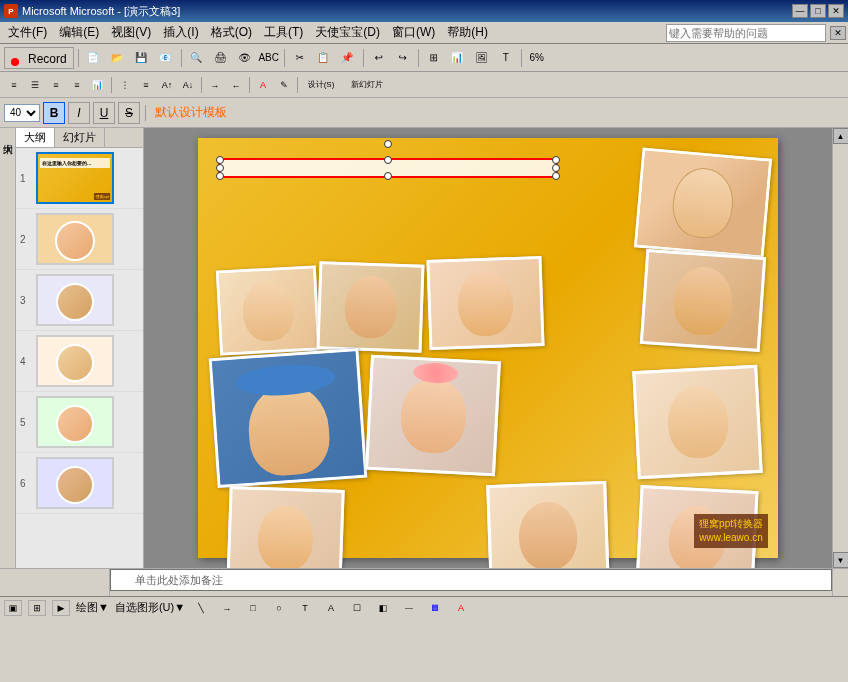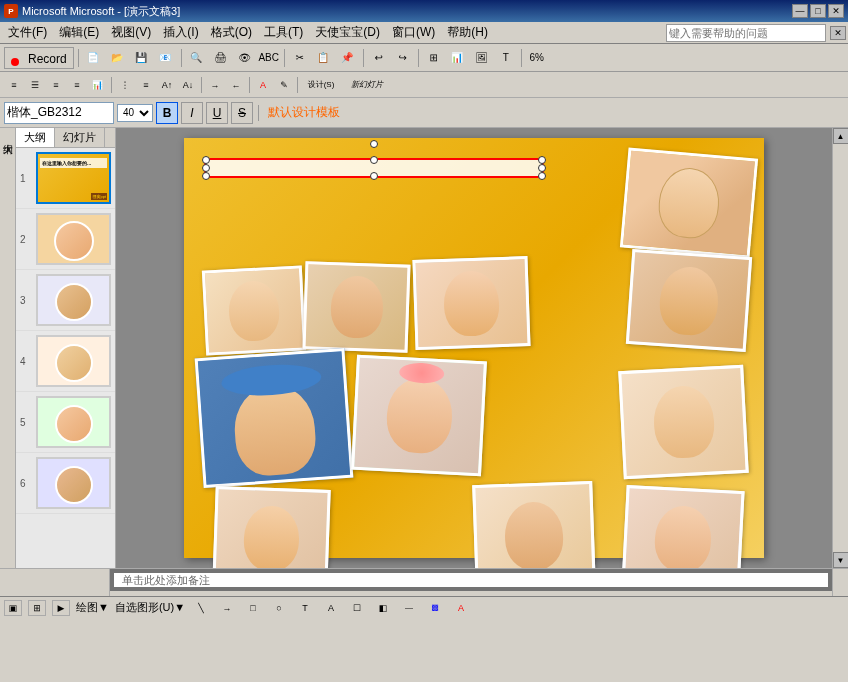--- a/index.html
+++ b/index.html
@@ -58,21 +58,21 @@
 
     
     .left-panel {
       width: 16px; background: #d4d0c8; border-right: 1px solid #aaa;
       display: flex; flex-direction: column; align-items: center; padding-top: 4px;
     }
     .panel-tab { font-size: 10px; writing-mode: vertical-rl; padding: 4px 2px; cursor: pointer; }
 
     
     .slide-panel {
-      width: 100px; background: #e8e8e8; border-right: 1px solid #aaa;
+      width: 128px; background: #e8e8e8; border-right: 1px solid #aaa;
       display: flex; flex-direction: column;
     }
     .slide-list { overflow-y: auto; flex: 1; }
     .slide-item {
       display: flex; align-items: center; padding: 4px 4px; gap: 4px;
       cursor: pointer; border-bottom: 1px solid #ddd;
     }
     .slide-num { font-size: 10px; color: #555; min-width: 12px; }
     .slide-thumb {
       width: 78px; height: 52px; background: #f0c040; border: 2px solid #ccc;
@@ -114,22 +114,22 @@
       position: absolute; bottom: 10px; right: 10px;
       background: rgba(100,40,10,0.8); color: #ffcc00;
       font-size: 10px; padding: 3px 5px; text-align: center; line-height: 1.4;
     }
 
     
     .right-scroll { width: 16px; background: #d4d0c8; display: flex; flex-direction: column; align-items: center; border-left: 1px solid #aaa; }
     .scroll-arrow { width: 16px; height: 16px; background: #c0c0c0; border: 1px solid #808080; display: flex; align-items: center; justify-content: center; font-size: 8px; cursor: pointer; }
     .scroll-track { flex: 1; width: 14px; background: #d4d0c8; }
     .note-area {
-      background: white; border: 4px solid #737373;
-      display: flex; align-items: center; padding: 2px 8px;
+      background: white; border: 1px solid #737373;
+      display: flex; align-items: center; padding: 2px 24px;
       font-size: 11px; height: 22px; color: #666;
       flex: 1;
     }
 
     
     .status-bar {
       background: #d4d0c8; border-top: 1px solid #808080;
       display: flex; align-items: center; padding: 2px 4px;
       font-size: 11px; height: 22px; gap: 4px;
     }
@@ -229,25 +229,24 @@
   <div class="t2btn">A↑</div>
   <div class="t2btn">A↓</div>
   <div class="t2sep"></div>
   <div class="t2btn">→</div>
   <div class="t2btn">←</div>
   <div class="t2sep"></div>
   <div class="t2btn" style="color:red;">A</div>
   <div class="t2btn">✎</div>
   <div class="t2sep"></div>
   <div class="t2btn" style="font-size:8px; width:40px;">设计(S)</div>
-  <div class="t2btn" style="font-size:8px; width:50px;font-style:italic;">新幻灯片</div>
+  <div class="t2btn" style="font-size:8px; width:50px;">新幻灯片</div>
 </div>
 
 <div class="format-bar">
-  <input class="font-name" type="text" value="楷体_GB2312" style="">
   <select class="combo" style="width:36px;">
     <option>40</option><option>28</option><option>36</option><option>48</option>
   </select>
   <div class="format-btn active">
       <b>B</b>
     </div>
   <div class="format-btn">
       <i>I</i>
     </div>
   <div class="format-btn">
@@ -393,20 +392,24 @@
         <div style="width:100%;height:100%;background:linear-gradient(135deg,#f5e0c8,#e8c898);display:flex;align-items:center;justify-content:center;">
           <div style="width:58px;height:68px;border-radius:50% 50% 45% 45%;background:linear-gradient(180deg,#f0c8a0,#e0a870);"></div>
         </div>
       </div>
       <div class="photo" style="width:118px;height:102px;top:350px;right:22px;transform:rotate(3deg);background:#e8e8f0;">
         <div style="width:100%;height:100%;background:linear-gradient(135deg,#f0d8c8,#e0c0a0);display:flex;align-items:center;justify-content:center;">
           <div style="width:56px;height:66px;border-radius:50% 50% 45% 45%;background:linear-gradient(180deg,#f5d0b0,#e8b080);"></div>
         </div>
       </div>
 
+      <div class="watermark">
+        <div>狸窝ppt转换器</div>
+        <div>www.leawo.cn</div>
+      </div>
     </div>
   </div>
 
   <div class="right-scroll">
     <div class="scroll-arrow">▲</div>
     <div class="scroll-track"></div>
     <div class="scroll-arrow">▼</div>
   </div>
 </div>
 

